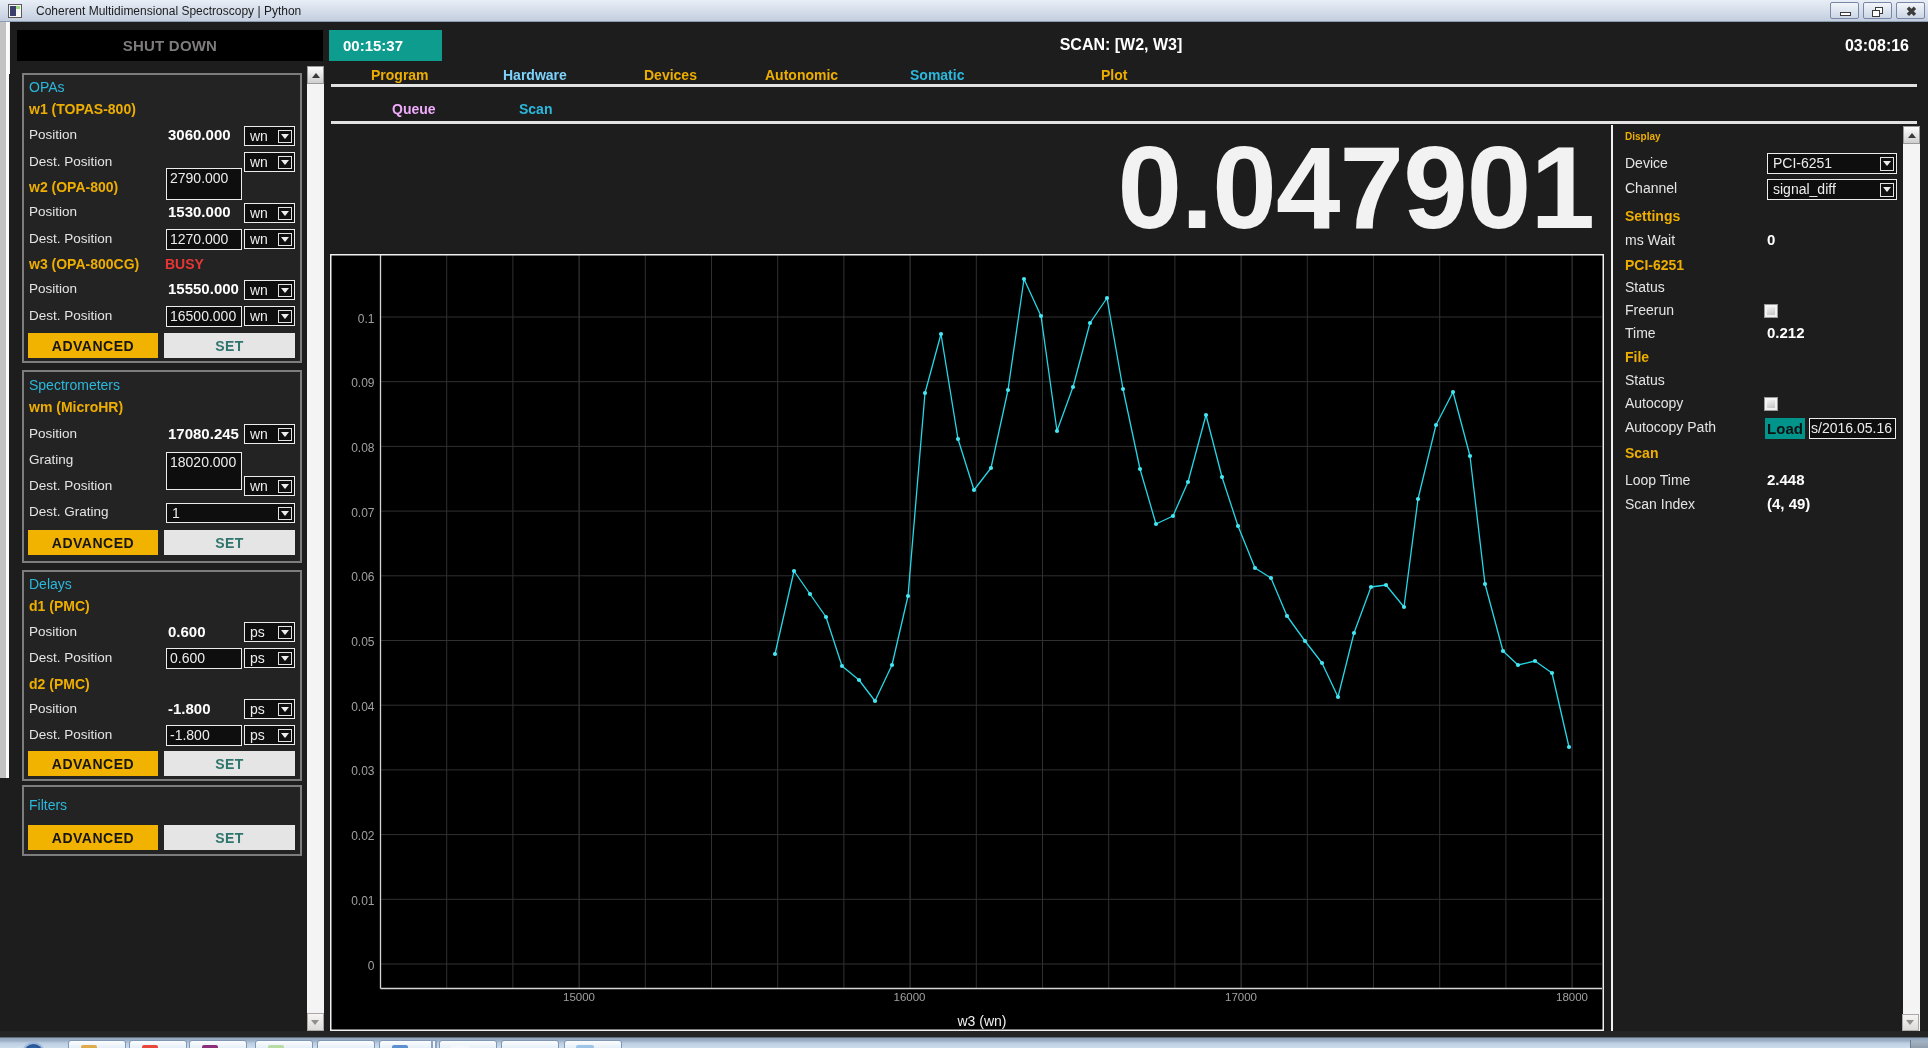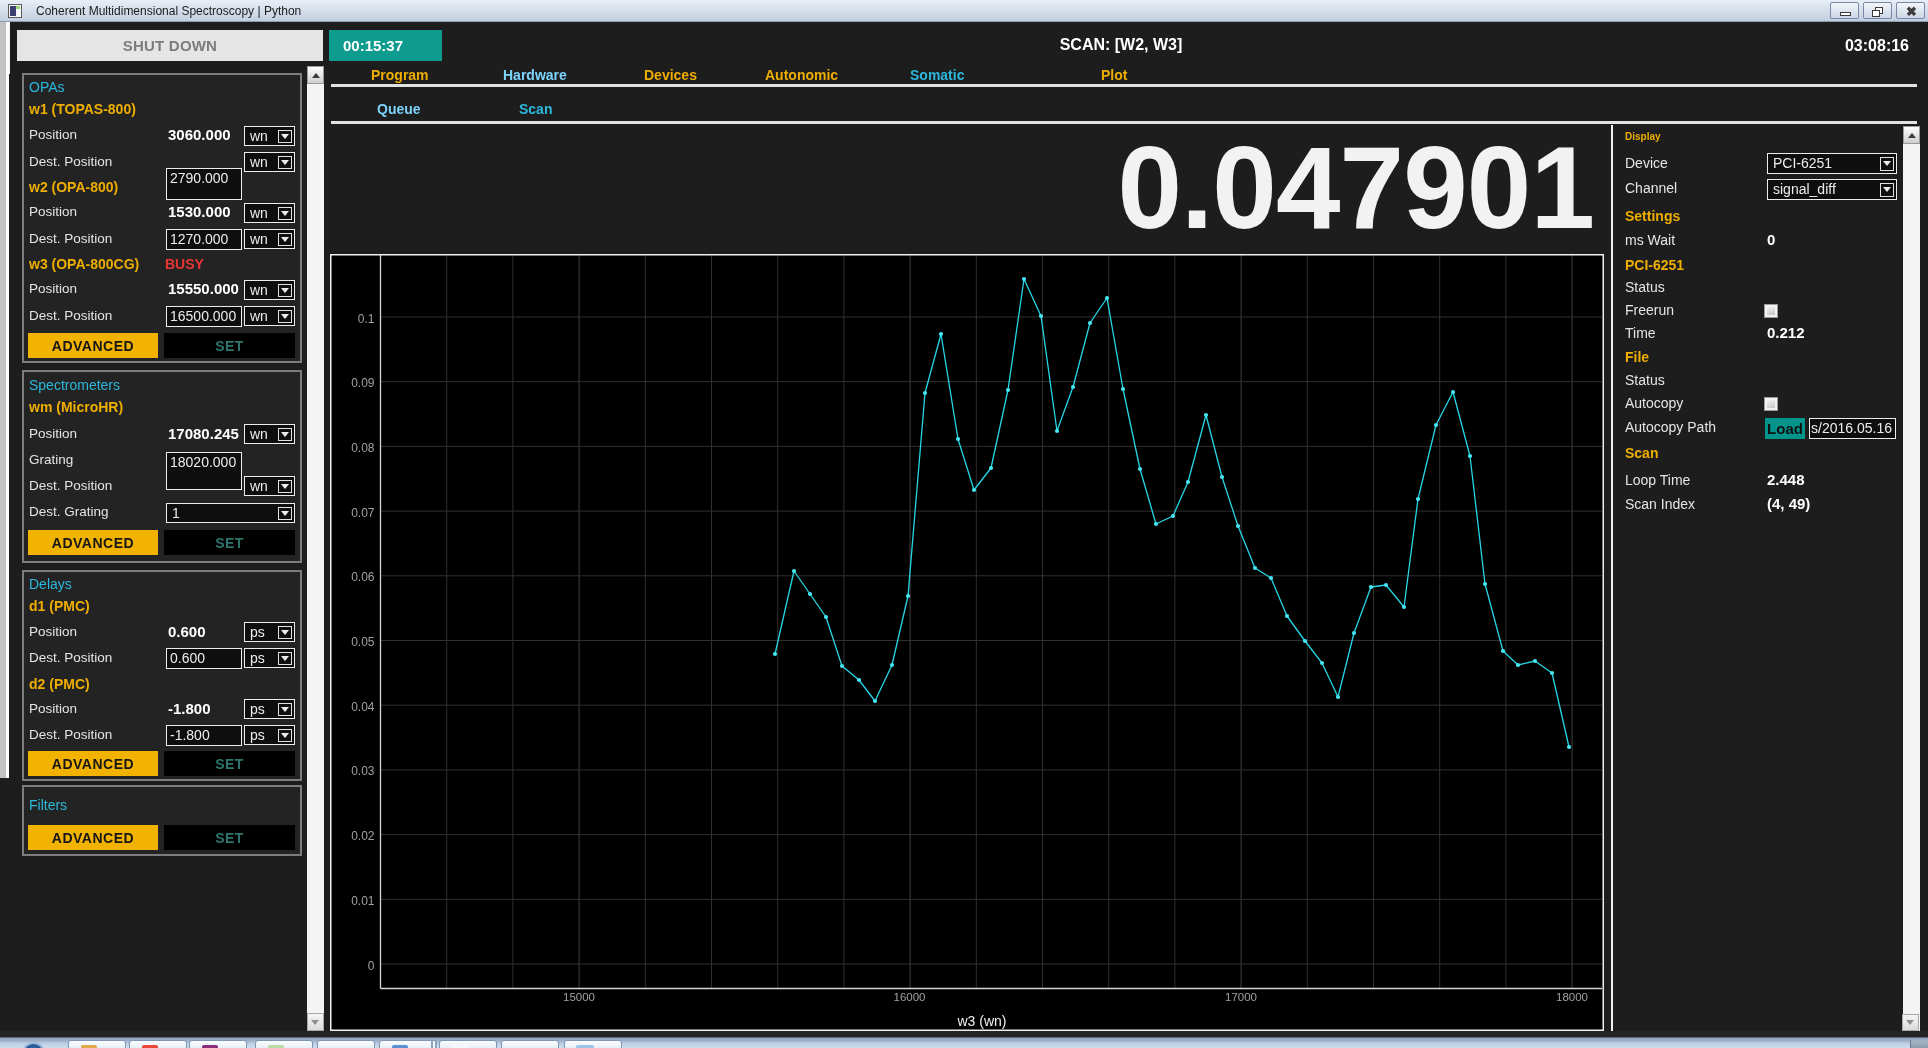--- a/index.html
+++ b/index.html
@@ -6,21 +6,21 @@
 .lbl{color:#e4e4e4;font-size:13.5px;white-space:nowrap}
 .val{color:#fff;font-size:15px;font-weight:bold;white-space:nowrap}
 .sec{color:#2cb8dc;font-size:14px;font-weight:normal;white-space:nowrap}
 .hdr{color:#eeae00;font-size:14px;font-weight:bold;white-space:nowrap}
 .inp{background:#0e0e0e;border:1px solid #ececec;color:#ececec;font-size:14px;line-height:18px;padding-left:3px;white-space:nowrap;overflow:hidden}
 .cmb{background:#0e0e0e;border:1px solid #ececec}
 .cmb span{position:absolute;left:5px;top:1px;color:#ececec;font-size:14px;line-height:16px}
 .ab{position:absolute;right:2.5px;top:2.5px;bottom:2.5px;width:13.5px;background:#101010;border:1.5px solid #e2e2e2}
 .tri{position:absolute;left:50%;top:3.5px;transform:translateX(-50%);width:0;height:0;border-left:4.5px solid transparent;border-right:4.5px solid transparent;border-top:5.5px solid #ededed}
 .badv{background:#f2b200;color:#161616;font-size:14px;font-weight:bold;display:flex;align-items:center;justify-content:center;letter-spacing:0.5px}
-.bset{background:#000000;color:#2f756d;font-size:14px;font-weight:bold;display:flex;align-items:center;justify-content:center;letter-spacing:0.5px}
+.bset{background:#e5e5e5;color:#2f756d;font-size:14px;font-weight:bold;display:flex;align-items:center;justify-content:center;letter-spacing:0.5px}
 .grp{border:2px solid #7d7d7d;background:#232323}
 .cb{background:linear-gradient(160deg,#ffffff,#b8b8b8);border:1px solid #9a9a9a;box-shadow:inset 0 0 0 2px rgba(245,245,245,.9)}
 .tab{font-size:14px;font-weight:bold;color:#eeae00;white-space:nowrap}
 </style></head>
 <body>
 <div class="a" style="left:0;top:100;width:10px;height:40px;background:#4a4a4a"></div>
 <div class="a" style="left:0;top:140;width:10px;height:74px;background:#f2f2f2"></div>
 <div class="a" style="left:0;top:214;width:6px;height:778px;background:#c2c2c2"></div>
 <div class="a" style="left:6px;top:214;width:3px;height:778px;background:#fafafa"></div>
 <div class="a" style="left:1px;top:142;width:0;height:0;border-top:5px solid transparent;border-bottom:5px solid transparent;border-right:7px solid #1a1a1a"></div>
@@ -33,32 +33,32 @@
 <div class="a" style="left:1830px;top:2px;width:29px;height:17px;background:linear-gradient(#f2f6fb,#ccd6e4);border:1px solid #7787a5;border-radius:2px">
     <div class="a" style="left:9px;top:9px;width:11px;height:4px;background:#fff;border:1px solid #3a3a3a"></div>
   </div>
 <div class="a" style="left:1863px;top:2px;width:29px;height:17px;background:linear-gradient(#f2f6fb,#ccd6e4);border:1px solid #7787a5;border-radius:2px">
     <div class="a" style="left:11px;top:4px;width:8px;height:7px;background:#fff;border:1px solid #3a3a3a"></div>
     <div class="a" style="left:8px;top:7px;width:8px;height:7px;background:#fff;border:1px solid #3a3a3a"></div>
   </div>
 <div class="a" style="left:1896px;top:2px;width:29px;height:17px;background:linear-gradient(#f2f6fb,#ccd6e4);border:1px solid #7787a5;border-radius:2px">
     <div class="a" style="left:7px;top:3px;width:15px;height:11px;color:#3c3c3c;font-size:13px;font-weight:bold;line-height:11px;text-align:center">✖</div>
   </div>
-<div class="a" style="left:17px;top:30px;width:306px;height:31px;background:#e5e5e5;color:#7d7b7b;font-size:15px;font-weight:bold;display:flex;align-items:center;justify-content:center;letter-spacing:0.2px">SHUT DOWN</div>
+<div class="a" style="left:17px;top:30px;width:306px;height:31px;background:#000000;color:#7d7b7b;font-size:15px;font-weight:bold;display:flex;align-items:center;justify-content:center;letter-spacing:0.2px">SHUT DOWN</div>
 <div class="a" style="left:329px;top:30px;width:113px;height:31px;background:#0e9c8f;color:#fff;font-size:15px;font-weight:bold;display:flex;align-items:center;padding-left:14px">00:15:37</div>
 <div class="a" style="left:1021px;top:36px;width:200px;text-align:center;color:#fff;font-size:16px;font-weight:bold;white-space:nowrap">SCAN: [W2, W3]</div>
 <div class="a" style="left:1809px;top:37px;width:100px;text-align:right;color:#fff;font-size:16px;font-weight:bold">03:08:16</div>
 <div class="a tab" style="left:371px;top:67px;color:#eeae00">Program</div>
 <div class="a tab" style="left:503px;top:67px;color:#7dd3fc">Hardware</div>
 <div class="a tab" style="left:644px;top:67px;color:#eeae00">Devices</div>
 <div class="a tab" style="left:765px;top:67px;color:#eeae00">Autonomic</div>
 <div class="a tab" style="left:910px;top:67px;color:#2cb8dc">Somatic</div>
 <div class="a tab" style="left:1101px;top:67px;color:#eeae00">Plot</div>
 <div class="a" style="left:331px;top:84px;width:1586px;height:2.5px;background:#e2e2e2"></div>
-<div class="a tab" style="left:377px;top:101px;color:#7dd3fc">Queue</div>
+<div class="a tab" style="left:392px;top:101px;color:#f0abfc">Queue</div>
 <div class="a tab" style="left:519px;top:101px;color:#2cb8dc">Scan</div>
 <div class="a" style="left:331px;top:121px;width:1586px;height:2.5px;background:#e2e2e2"></div>
 <div class="a" style="right:334px;top:130px;font-size:116px;font-weight:bold;color:#f2f2f2;line-height:1;letter-spacing:-0.9px">0.047901</div>
 <div class="a" style="left:1611px;top:125px;width:2px;height:910px;background:#f0f0f0"></div>
 <div class="a grp" style="left:22px;top:73px;width:280px;height:290px"></div>
 <div class="a sec" style="left:29px;top:78.5px">OPAs</div>
 <div class="a hdr" style="left:29px;top:101.0px">w1 (TOPAS-800)</div>
 <div class="a lbl" style="left:29px;top:127.0px">Position</div>
 <div class="a val" style="left:168px;top:126.0px">3060.000</div>
 <div class="a cmb" style="left:244px;top:126px;width:51px;height:20px">

